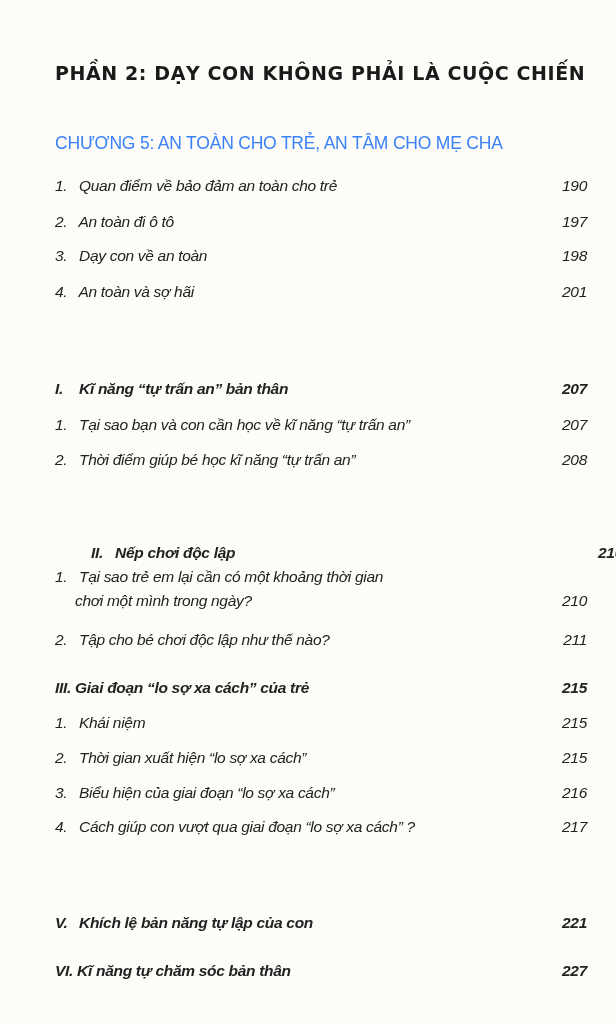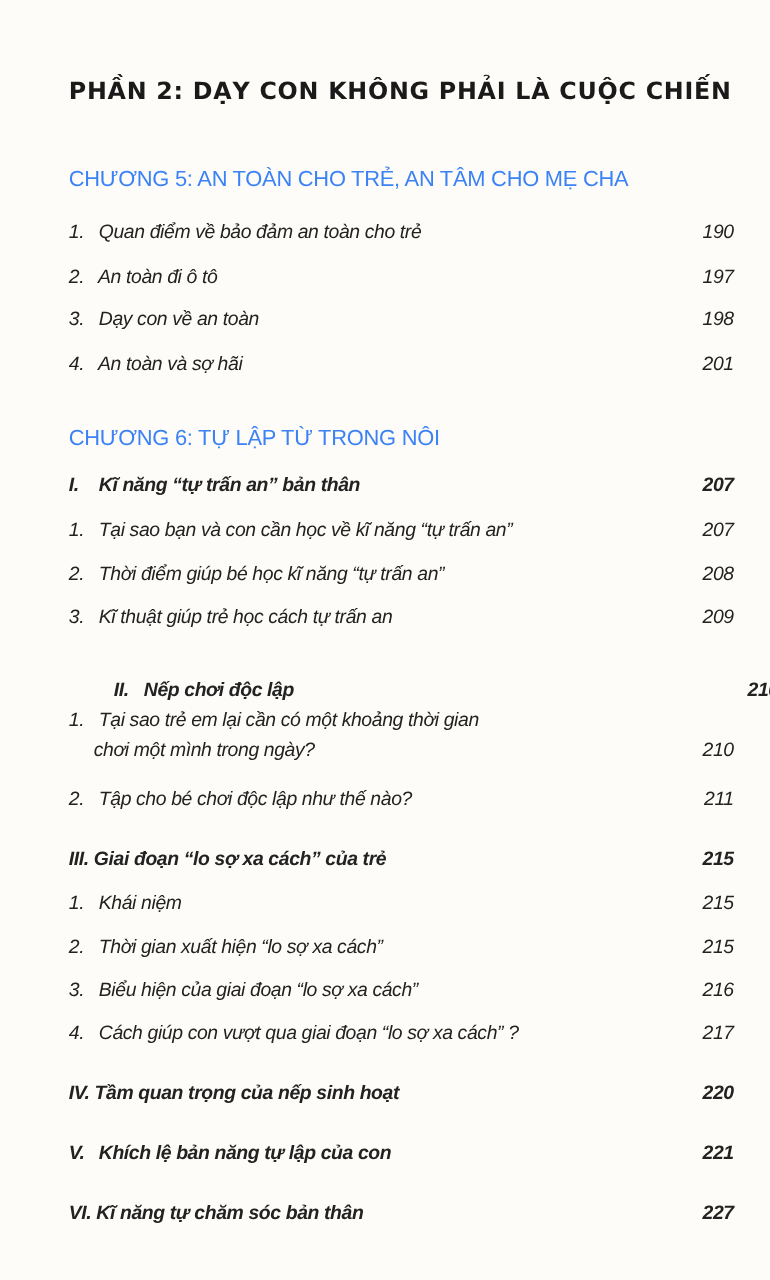--- a/index.html
+++ b/index.html
@@ -105,41 +105,35 @@
     <span class="num">3.</span>
     <span class="label">Dạy con về an toàn</span>
     <span class="page-no">198</span>
   </div>
   <div class="row" style="top:283px;">
     <span class="num">4.</span>
     <span class="label">An toàn và sợ hãi</span>
     <span class="page-no">201</span>
   </div>
 
-  <div class="chapter-title" style="top:340px;">CHƯƠNG 6: TỰ LẬP TỪ TRONG NÔI</div>
 
   <div class="row bold" style="top:380px;">
     <span class="num">I.</span>
     <span class="label">Kĩ năng “tự trấn an” bản thân</span>
     <span class="page-no">207</span>
   </div>
   <div class="row" style="top:416px;">
     <span class="num">1.</span>
     <span class="label">Tại sao bạn và con cần học về kĩ năng “tự trấn an”</span>
     <span class="page-no">207</span>
   </div>
   <div class="row" style="top:451px;">
     <span class="num">2.</span>
     <span class="label">Thời điểm giúp bé học kĩ năng “tự trấn an”</span>
     <span class="page-no">208</span>
-  </div>
-  <div class="row" style="top:485px;">
-    <span class="num">3.</span>
-    <span class="label">Kĩ thuật giúp trẻ học cách tự trấn an</span>
-    <span class="page-no">209</span>
   </div>
 
   <div class="row bold" style="top:544px;margin-left:36px;">
     <span class="num">II.</span>
     <span class="label">Nếp chơi độc lập</span>
     <span class="page-no">210</span>
   </div>
   <div class="row two-line" style="top:568px;">
     <span class="num">1.</span>
     <span class="label">Tại sao trẻ em lại cần có một khoảng thời gian</span>
@@ -171,25 +165,20 @@
     <span class="num">3.</span>
     <span class="label">Biểu hiện của giai đoạn “lo sợ xa cách”</span>
     <span class="page-no">216</span>
   </div>
   <div class="row" style="top:818px;">
     <span class="num">4.</span>
     <span class="label">Cách giúp con vượt qua giai đoạn “lo sợ xa cách” ?</span>
     <span class="page-no">217</span>
   </div>
 
-  <div class="row bold" style="top:866px;">
-    <span class="num" style="width:auto;">IV. </span>
-    <span class="label">Tầm quan trọng của nếp sinh hoạt</span>
-    <span class="page-no">220</span>
-  </div>
 
   <div class="row bold" style="top:914px;">
     <span class="num">V.</span>
     <span class="label">Khích lệ bản năng tự lập của con</span>
     <span class="page-no">221</span>
   </div>
 
   <div class="row bold" style="top:962px;">
     <span class="num" style="width:auto;font-style:italic;">VI. </span>
     <span class="label">Kĩ năng tự chăm sóc bản thân</span>

